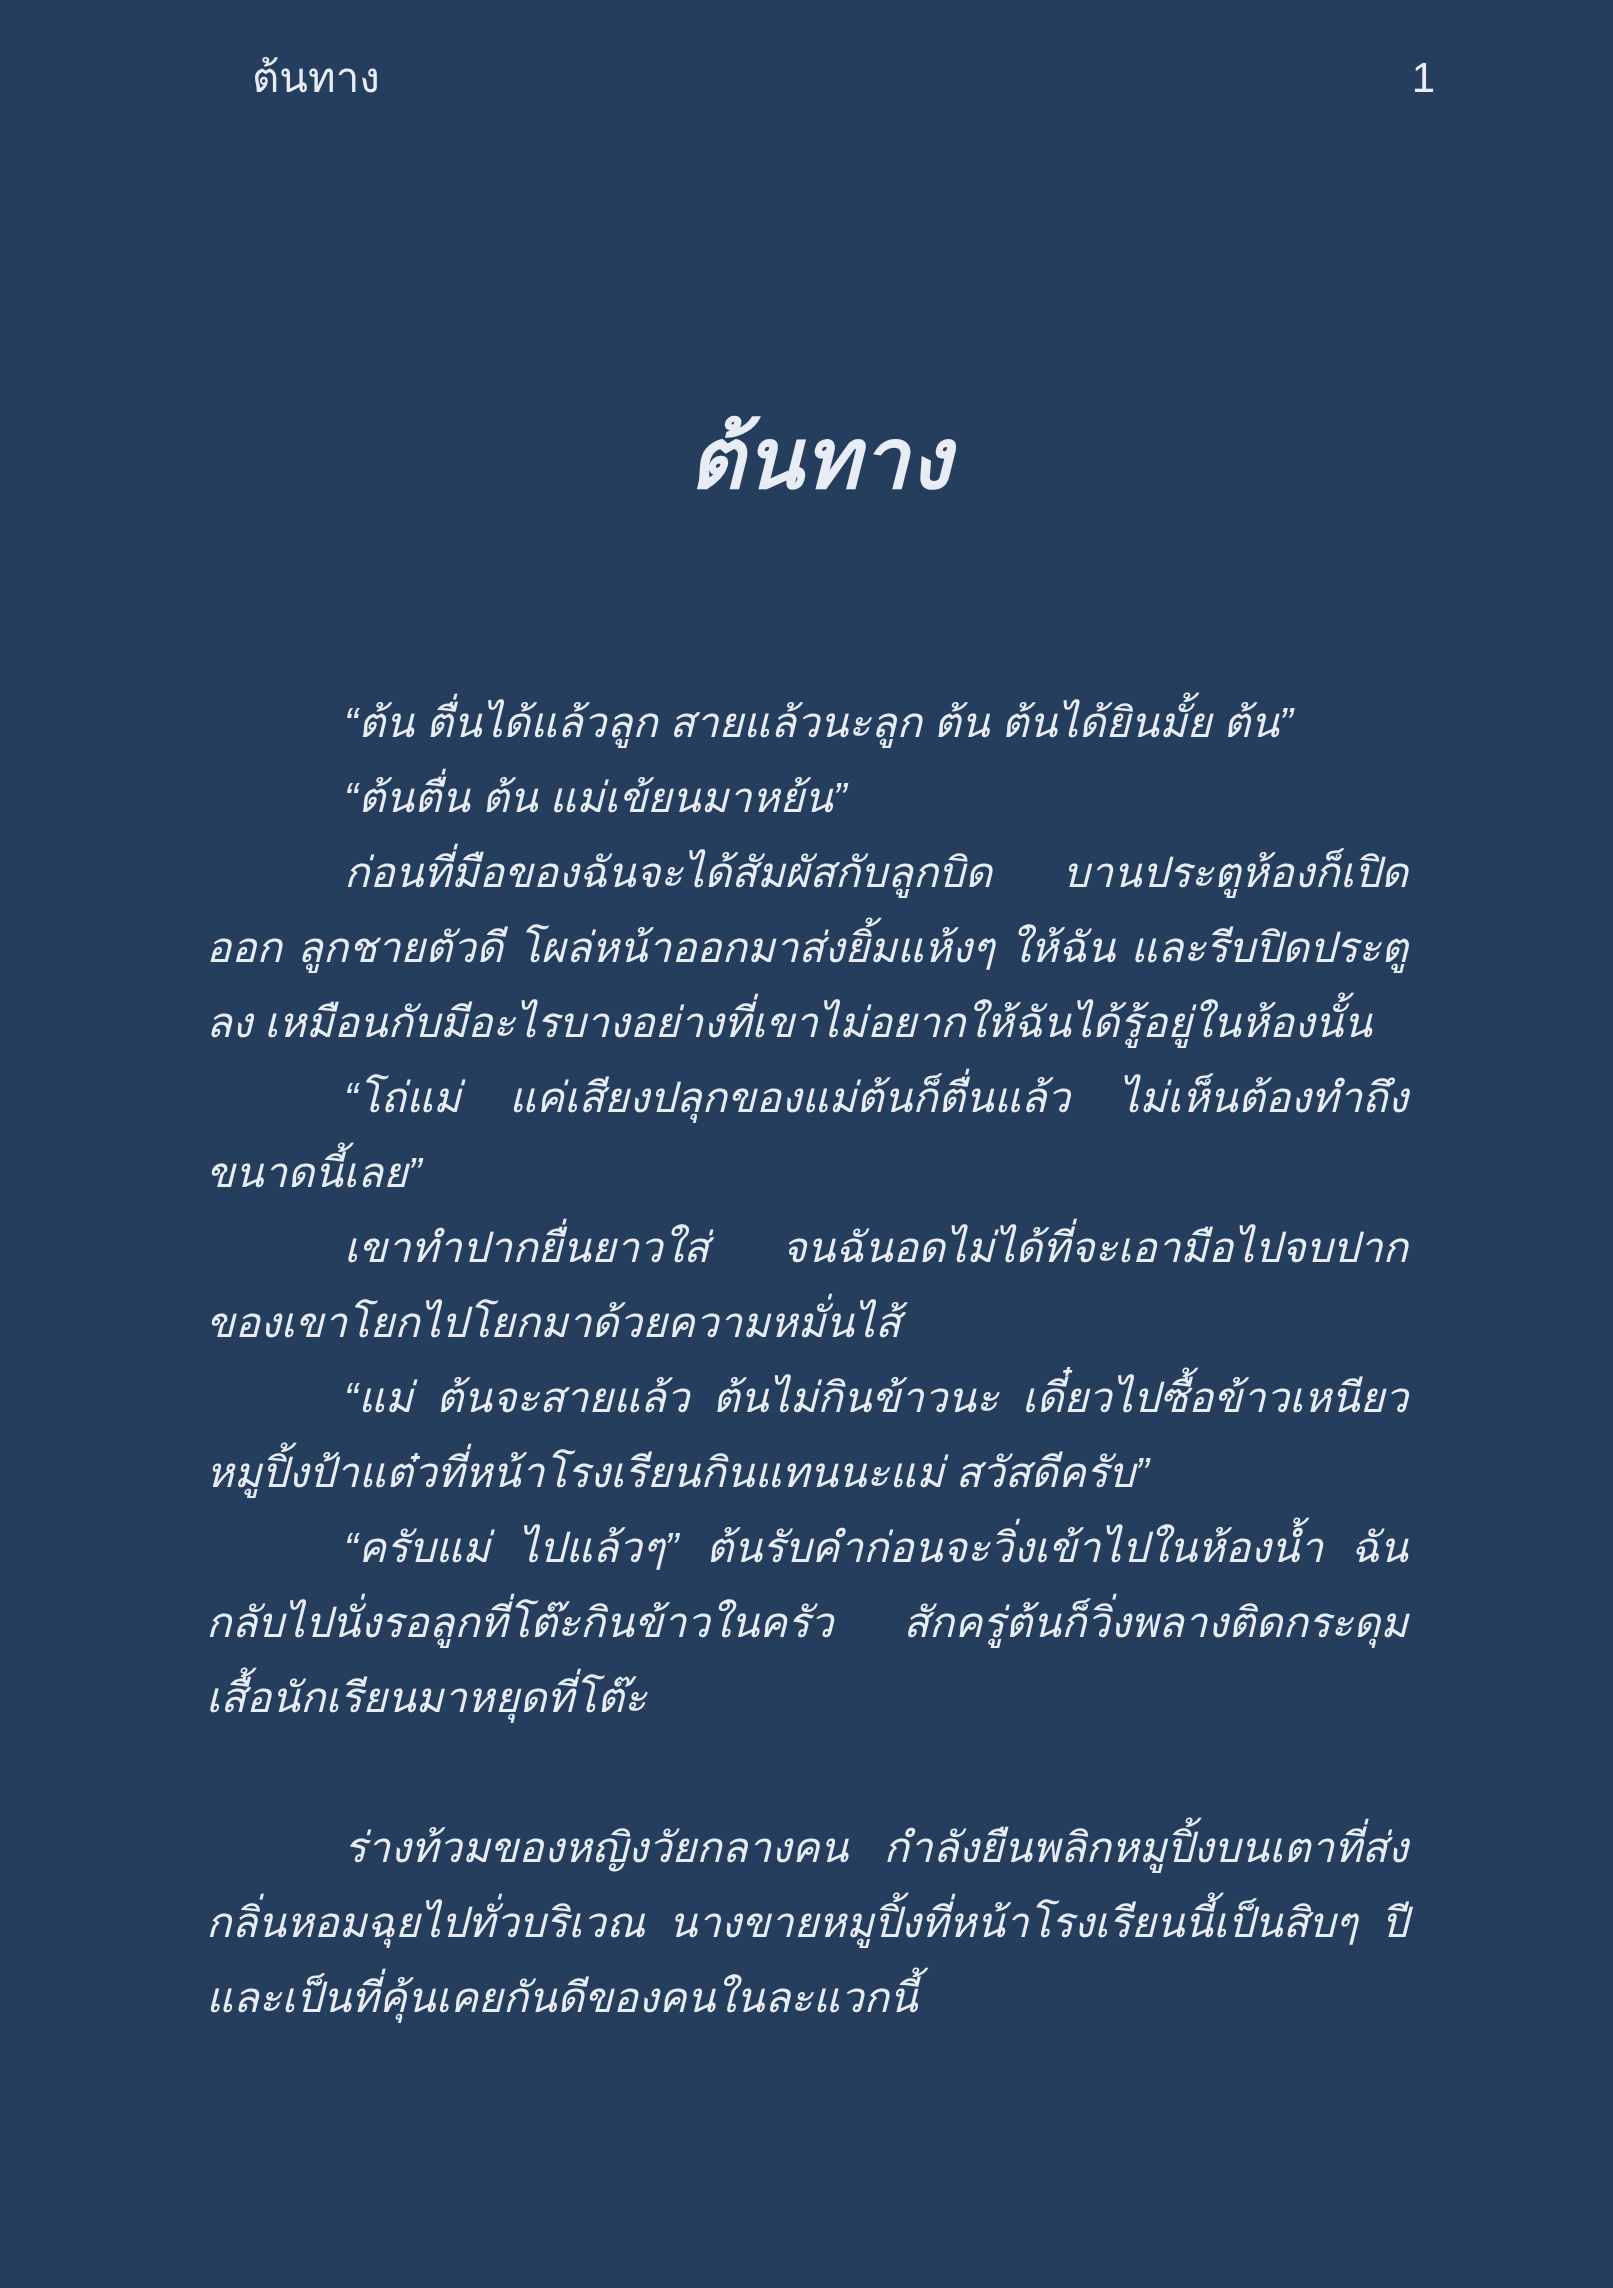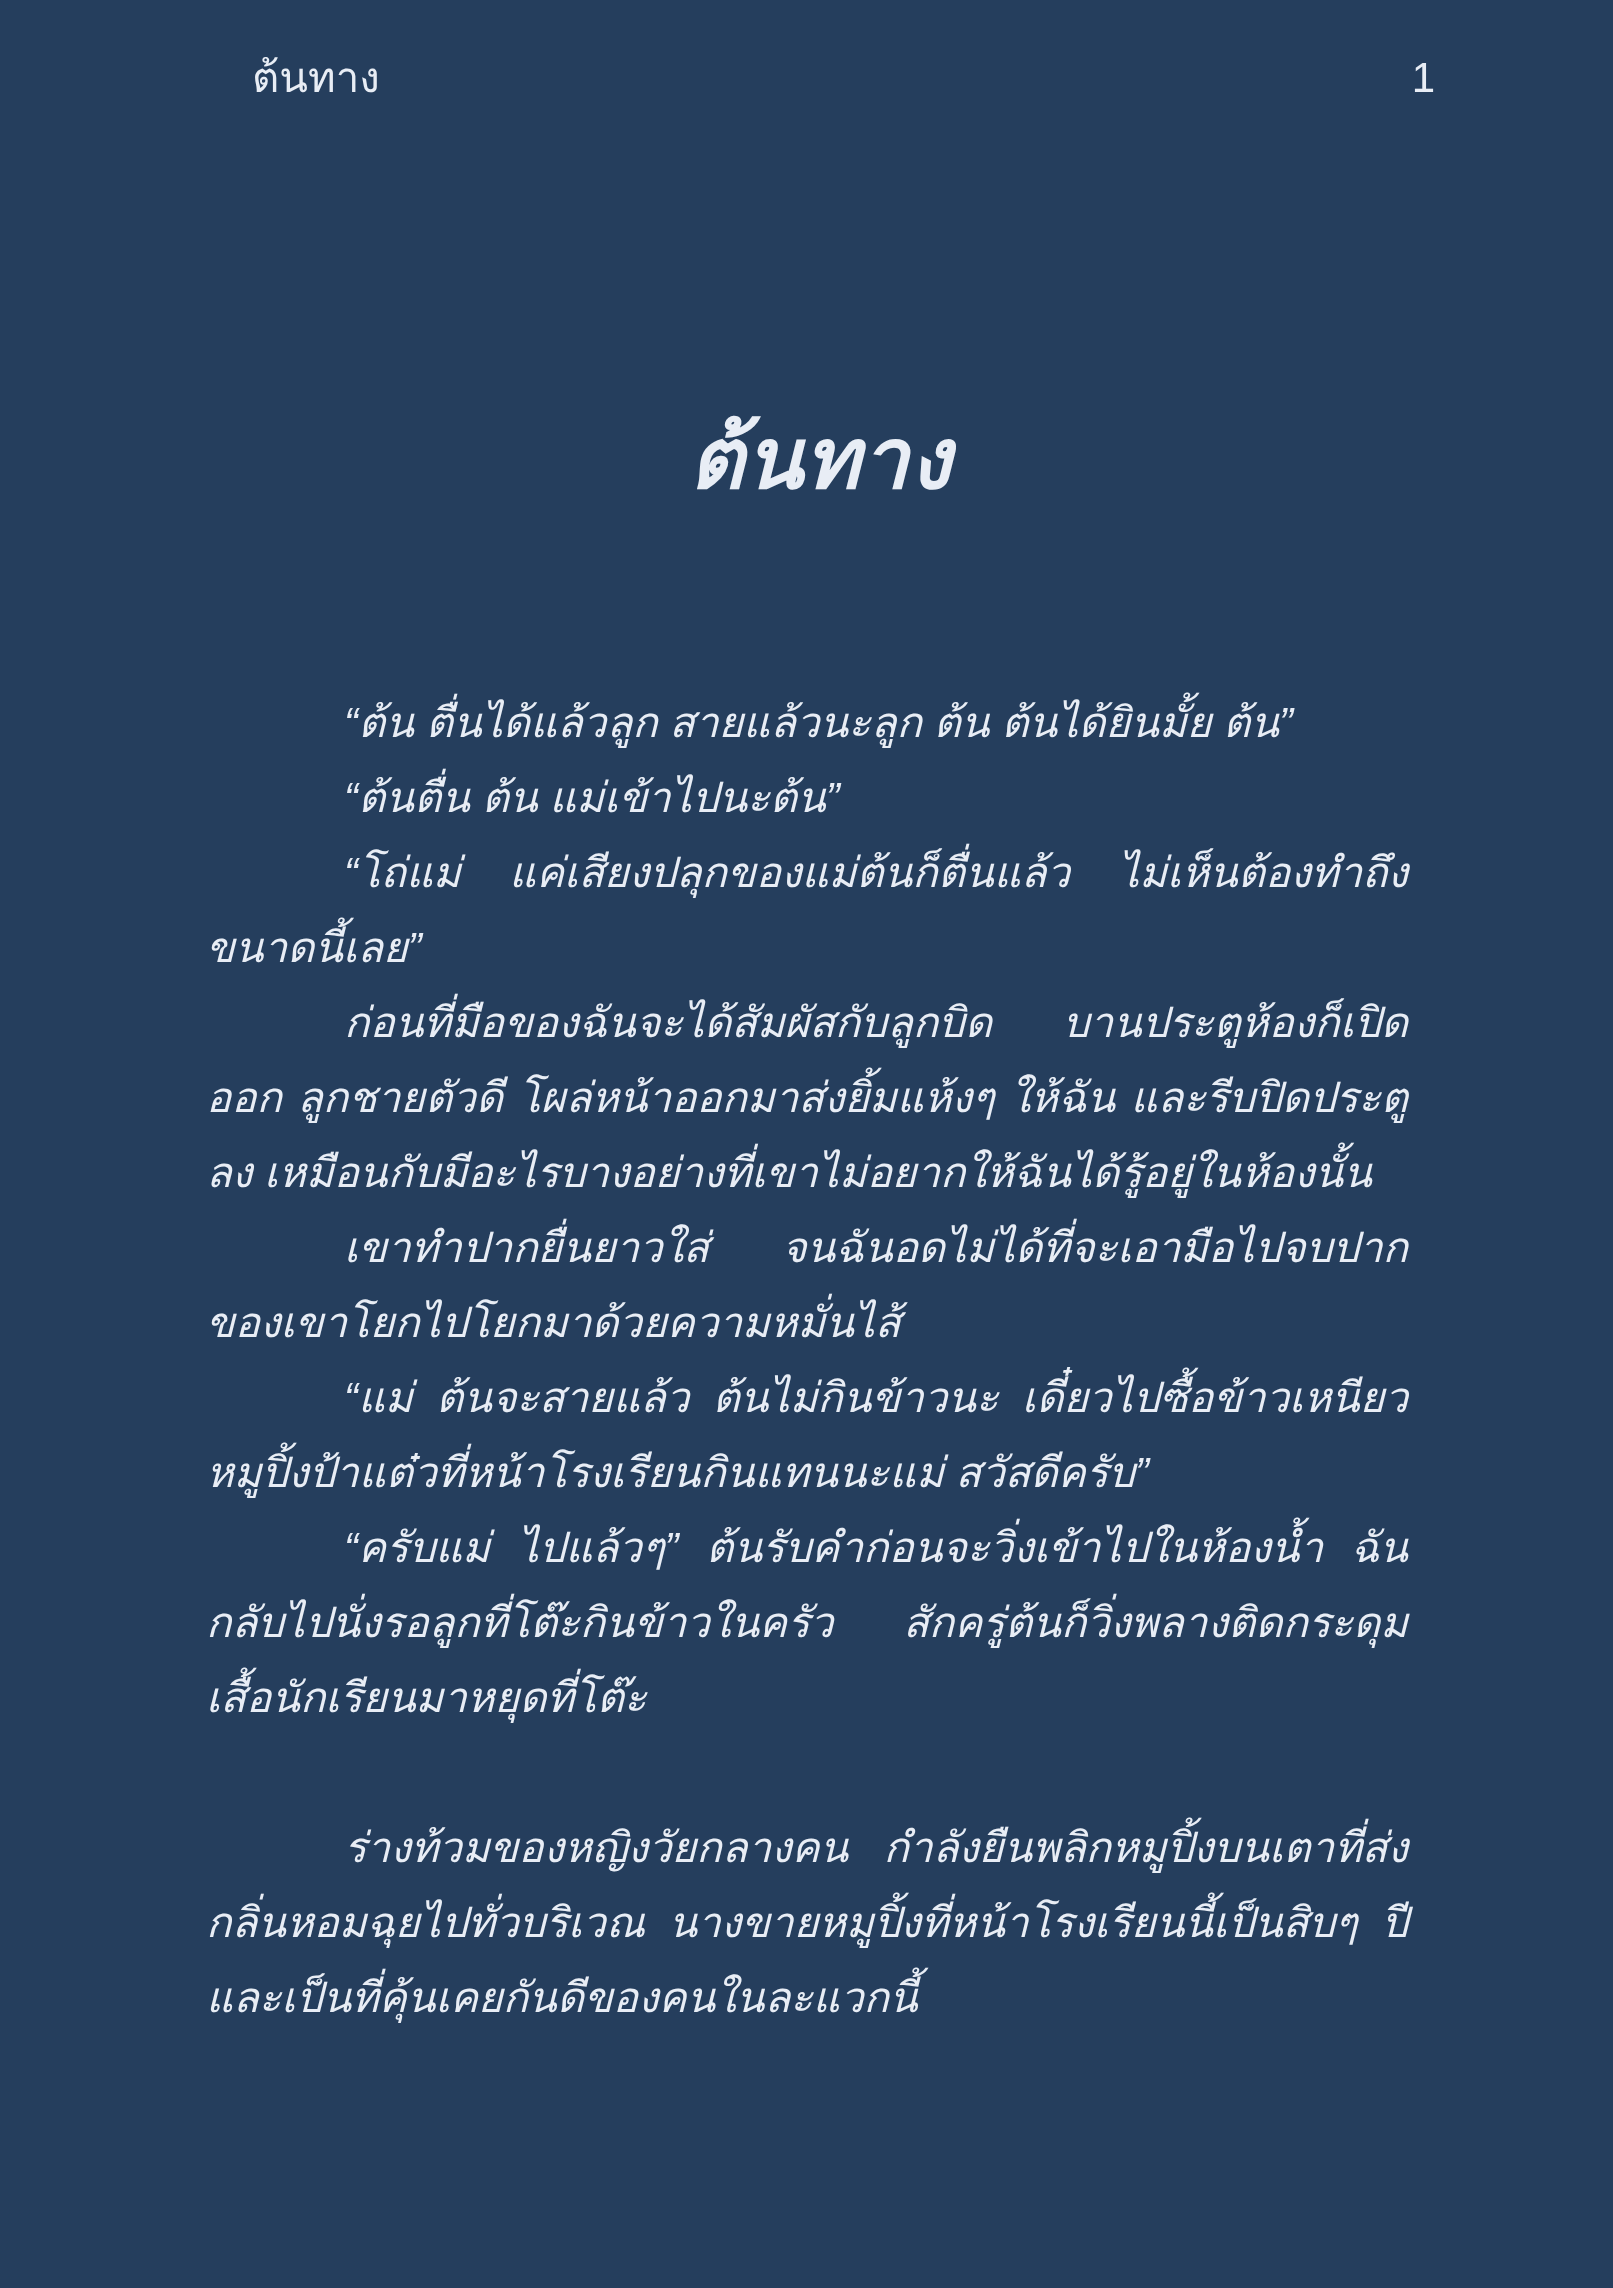--- a/index.html
+++ b/index.html
@@ -71,23 +71,23 @@
 
   <div class="page-header">
     <span class="running-title">ต้นทาง</span>
     <span class="page-number">1</span>
   </div>
 
   <div class="chapter-title">ต้นทาง</div>
 
   <div class="body-text">
     <p>“ต้น ตื่นได้แล้วลูก สายแล้วนะลูก ต้น ต้นได้ยินมั้ย ต้น”</p>
-    <p>“ต้นตื่น ต้น แม่เข้าไปนะต้น”</p>
+    <p>“ต้นตื่น ต้น แม่เข้ยนมาหย้น”</p>
+    <p>ก่อนที่มือของฉันจะได้สัมผัสกับลูกบิด บานประตูห้องก็เปิดออก ลูกชายตัวดี โผล่หน้าออกมาส่งยิ้มแห้งๆ ให้ฉัน และรีบปิดประตูลง เหมือนกับมีอะไรบางอย่างที่เขาไม่อยากให้ฉันได้รู้อยู่ในห้องนั้น</p>
     <p>“โถ่แม่ แค่เสียงปลุกของแม่ต้นก็ตื่นแล้ว ไม่เห็นต้องทำถึงขนาดนี้เลย”</p>
-    <p>ก่อนที่มือของฉันจะได้สัมผัสกับลูกบิด บานประตูห้องก็เปิดออก ลูกชายตัวดี โผล่หน้าออกมาส่งยิ้มแห้งๆ ให้ฉัน และรีบปิดประตูลง เหมือนกับมีอะไรบางอย่างที่เขาไม่อยากให้ฉันได้รู้อยู่ในห้องนั้น</p>
     <p>เขาทำปากยื่นยาวใส่ จนฉันอดไม่ได้ที่จะเอามือไปจบปากของเขาโยกไปโยกมาด้วยความหมั่นไส้</p>
     <p>“แม่ ต้นจะสายแล้ว ต้นไม่กินข้าวนะ เดี๋ยวไปซื้อข้าวเหนียวหมูปิ้งป้าแต๋วที่หน้าโรงเรียนกินแทนนะแม่ สวัสดีครับ”</p>
     <p>“ครับแม่ ไปแล้วๆ” ต้นรับคำก่อนจะวิ่งเข้าไปในห้องน้ำ ฉันกลับไปนั่งรอลูกที่โต๊ะกินข้าวในครัว สักครู่ต้นก็วิ่งพลางติดกระดุมเสื้อนักเรียนมาหยุดที่โต๊ะ</p>
     <div class="blank-line"></div>
     <p>ร่างท้วมของหญิงวัยกลางคน กำลังยืนพลิกหมูปิ้งบนเตาที่ส่งกลิ่นหอมฉุยไปทั่วบริเวณ นางขายหมูปิ้งที่หน้าโรงเรียนนี้เป็นสิบๆ ปี และเป็นที่คุ้นเคยกันดีของคนในละแวกนี้</p>
   </div>
 
 </div>
 
 

